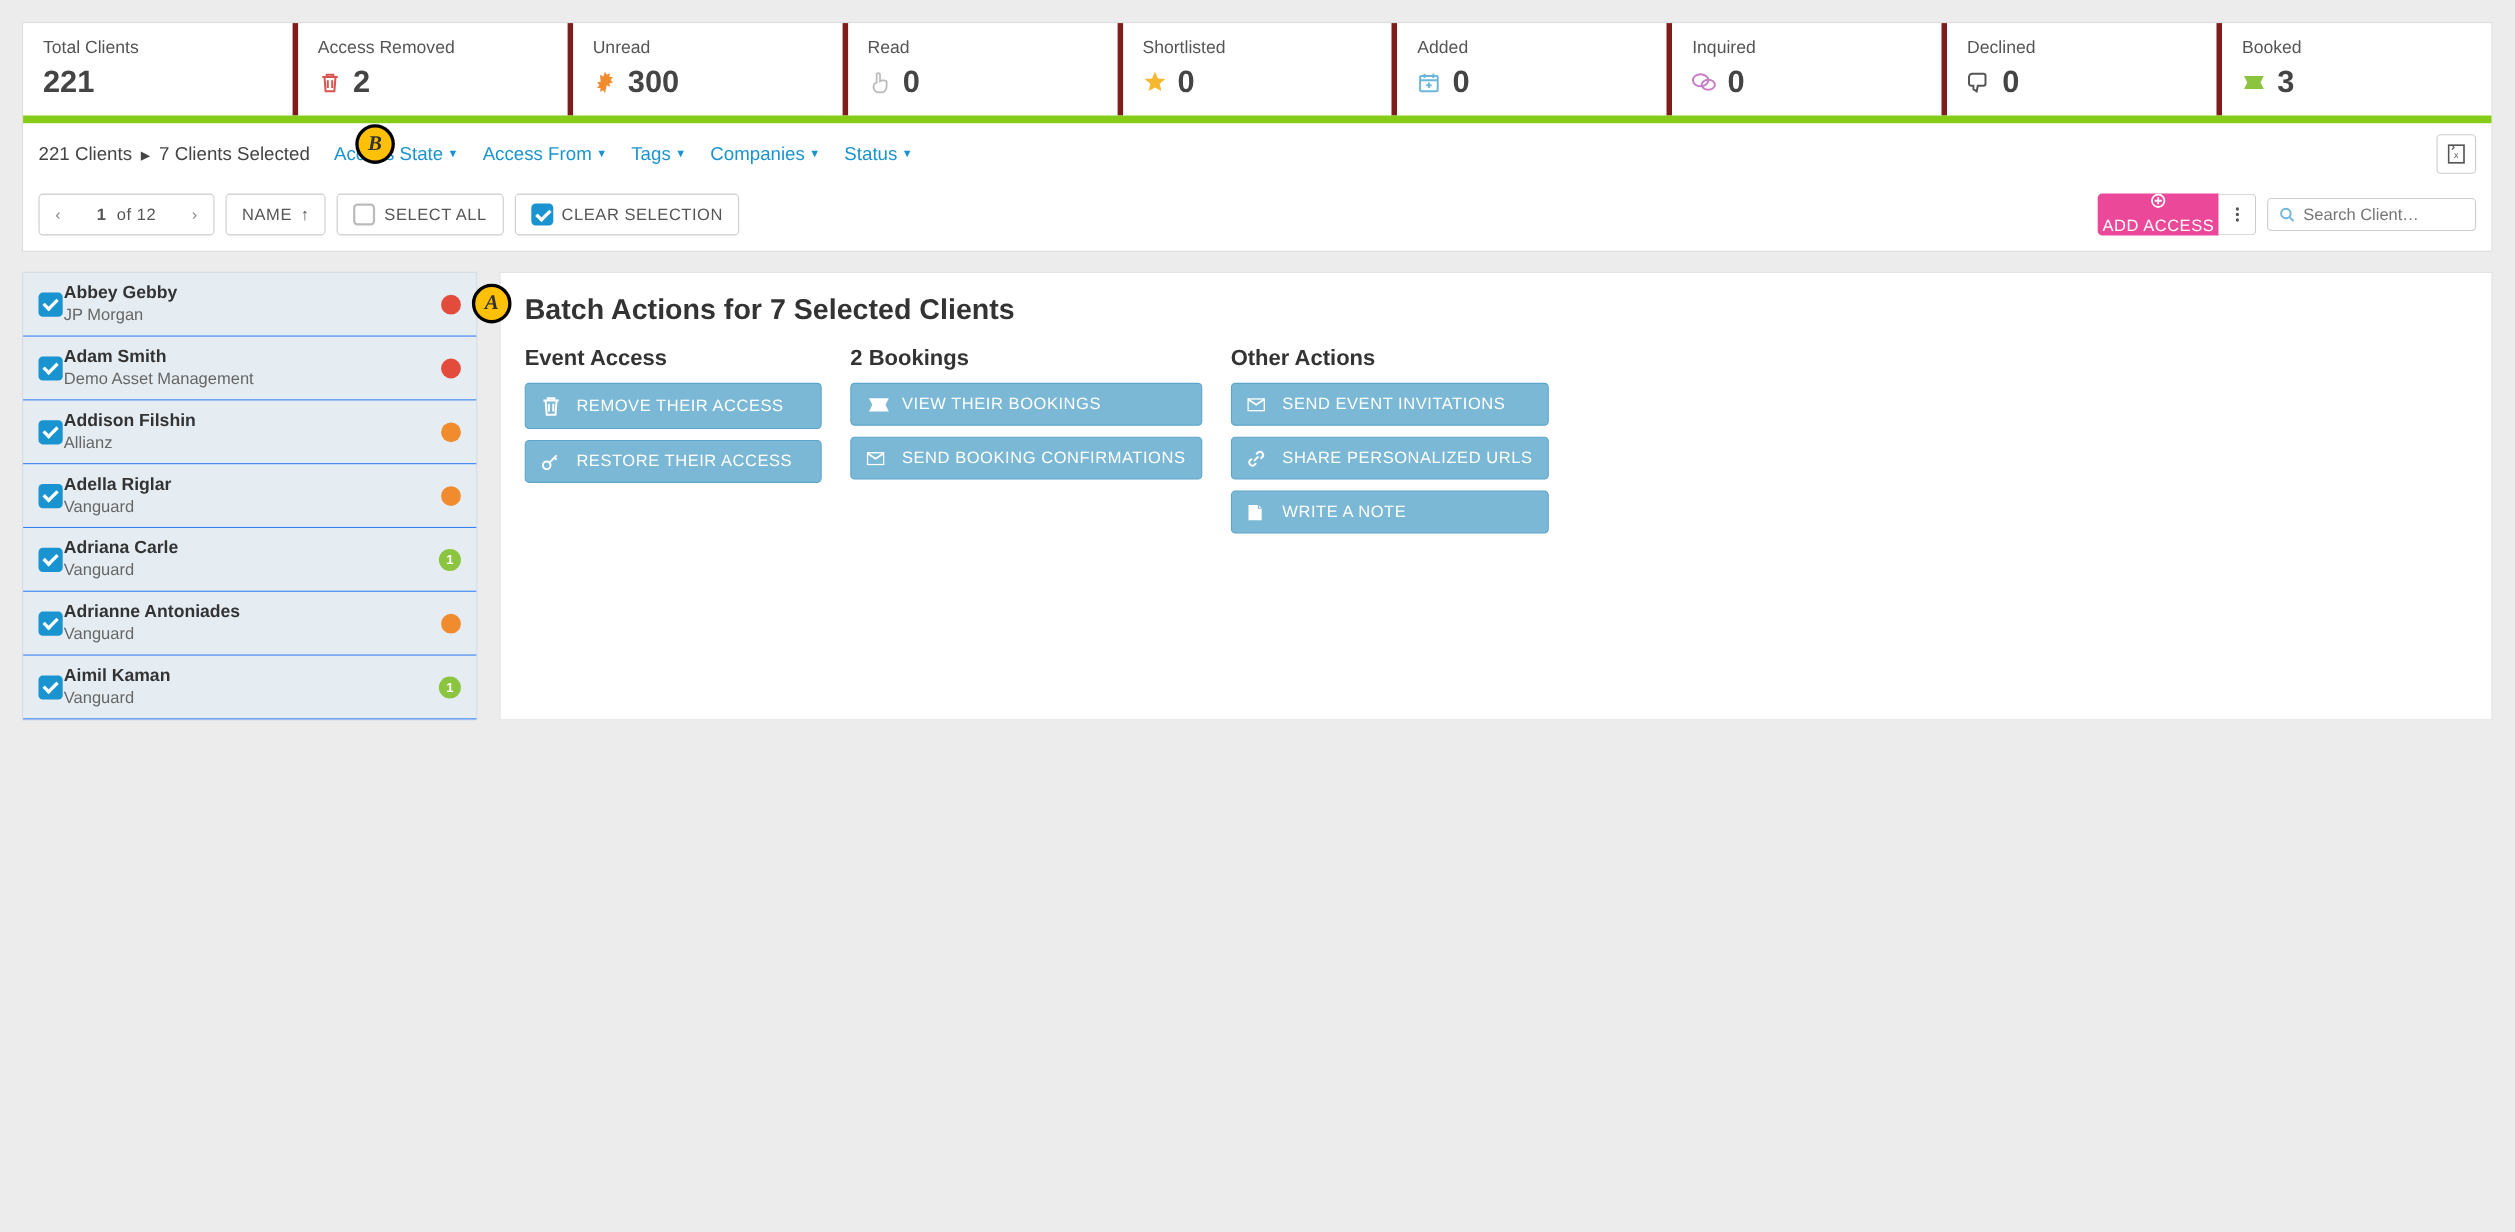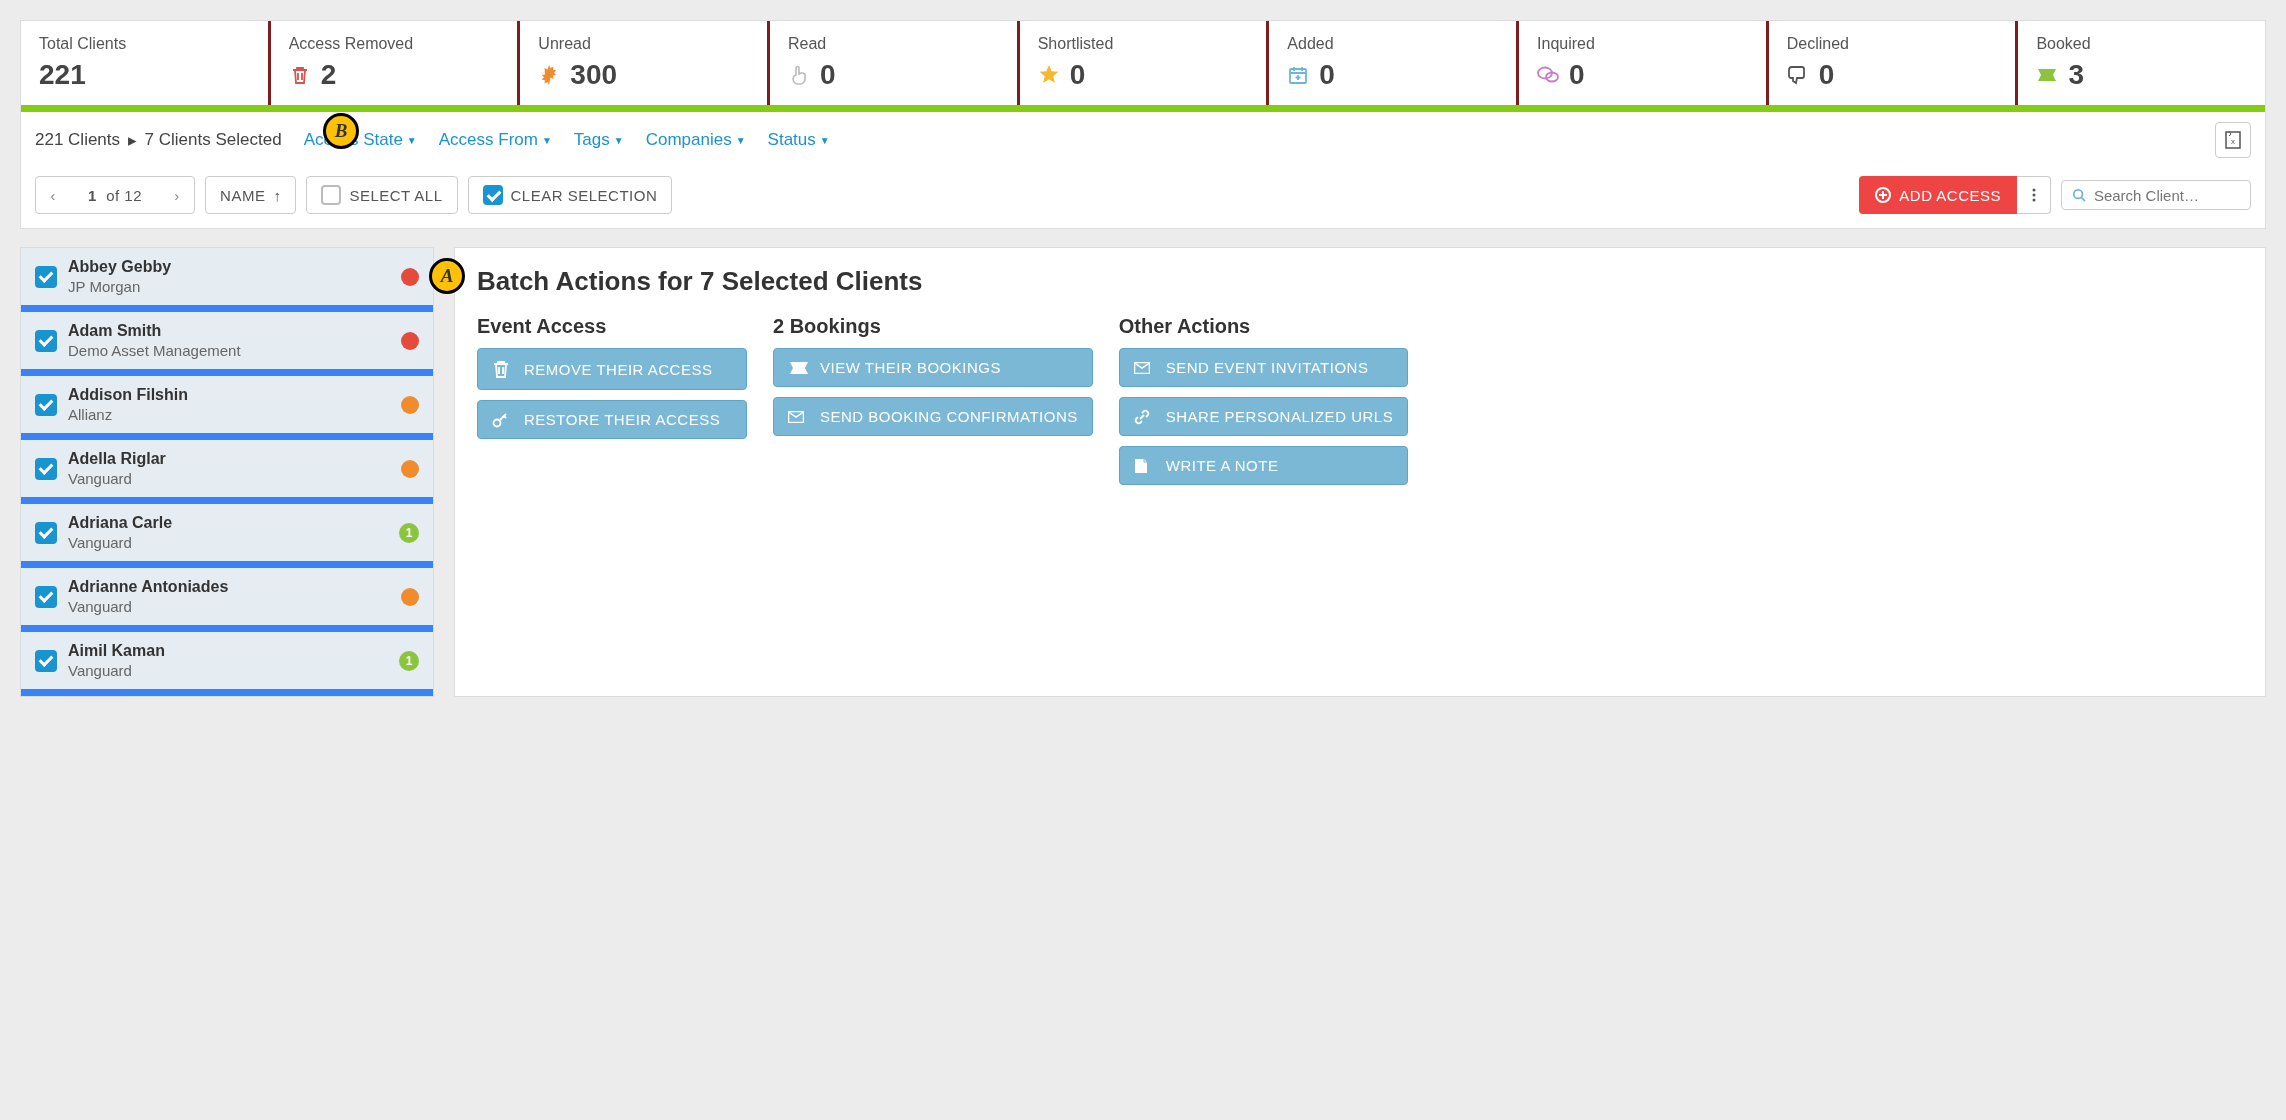--- a/index.html
+++ b/index.html
@@ -1,21 +1,21 @@
 <!DOCTYPE html>
 <html><head>
 <meta charset="utf-8">
 <style>
 * { box-sizing: border-box; margin: 0; padding: 0; }
 body { font-family: -apple-system, BlinkMacSystemFont, "Segoe UI", Arial, sans-serif; background: #ececec; padding: 20px; font-size: 14px; color: #333; }
 
 .panel { background: #fff; border: 1px solid #ddd; }
 
 .stats-row { display: flex; }
-.stat-cell { flex: 1; padding: 14px 18px 14px 18px; border-right: 3px solid #7f1d1d; }
+.stat-cell { flex: 1; padding: 14px 18px 14px 18px; border-right: 5px solid #7f1d1d; }
 .stat-cell:last-child { border-right: none; }
 .stat-label { font-size: 16px; color: #555; margin-bottom: 6px; white-space: nowrap; }
 .stat-value-row { display: flex; align-items: center; gap: 10px; }
 .stat-value { font-size: 28px; font-weight: 700; color: #444; }
 .stat-icon { width: 22px; height: 22px; display: inline-flex; align-items: center; justify-content: center; }
 
 .filter-bar { display: flex; align-items: center; padding: 10px 14px; border-top: 7px solid #84cc16; gap: 22px; font-size: 17px; position: relative; }
 .breadcrumb { color: #444; display: flex; align-items: center; gap: 8px; }
 .filter-link { color: #1a94d0; display: inline-flex; align-items: center; gap: 4px; cursor: pointer; }
 .filter-link .caret { font-size: 10px; }
@@ -23,28 +23,28 @@
 
 .toolbar { display: flex; align-items: center; padding: 8px 14px 14px; gap: 10px; }
 .btn-outline { border: 1px solid #ccc; background: #fff; border-radius: 4px; padding: 0 14px; height: 38px; display: inline-flex; align-items: center; gap: 8px; font-size: 15px; color: #555; letter-spacing: 0.5px; }
 .btn-outline.pager { padding: 0; }
 .pager-arrow { width: 34px; height: 36px; display: inline-flex; align-items: center; justify-content: center; color: #888; cursor: pointer; }
 .pager-mid { padding: 0 10px; }
 .checkbox-icon { width: 20px; height: 20px; border: 2px solid #bbb; border-radius: 4px; display: inline-block; }
 .checkbox-icon.checked { background: #1a94d0; border-color: #1a94d0; position: relative; }
 .checkbox-icon.checked::after { content: ""; position: absolute; left: 5px; top: 1px; width: 5px; height: 10px; border: solid #fff; border-width: 0 3px 3px 0; transform: rotate(45deg); }
 .spacer { flex: 1; }
-.btn-primary { background: #ef4444; color: #fff; border: none; border-radius: 4px 0 0 4px; height: 38px; padding: 0 16px; display: inline-flex; align-items: center; gap: 8px; font-size: 15px; letter-spacing: 0.5px; }
+.btn-primary { background: #ec4899; color: #fff; border: none; border-radius: 4px 0 0 4px; height: 38px; padding: 0 4px; display: inline-flex; align-items: center; gap: 8px; font-size: 15px; letter-spacing: 0.5px; flex-direction: column; }
 .btn-more { width: 34px; height: 38px; border: 1px solid #ccc; border-left: none; border-radius: 0 4px 4px 0; background: #fff; display: inline-flex; align-items: center; justify-content: center; }
 .search-box { border: 1px solid #ccc; border-radius: 4px; height: 30px; display: inline-flex; align-items: center; padding: 0 10px; gap: 8px; width: 190px; }
 .search-box input { border: none; outline: none; font-size: 15px; width: 100%; color: #888; }
 
 .content-row { display: flex; gap: 20px; margin-top: 18px; }
 .client-list { width: 414px; background: #e5edf2; border: 1px solid #d6dde2; }
-.client-item { display: flex; align-items: center; padding: 10px 14px; border-bottom: 7px solid #3b82f6; gap: 11px; }
+.client-item { display: flex; align-items: center; padding: 10px 14px; border-bottom: 1px solid #3b82f6; gap: 1px; }
 .client-check { width: 22px; height: 22px; background: #1a94d0; border-radius: 4px; position: relative; flex-shrink: 0; }
 .client-check::after { content: ""; position: absolute; left: 7px; top: 3px; width: 5px; height: 10px; border: solid #fff; border-width: 0 3px 3px 0; transform: rotate(45deg); }
 .client-info { flex: 1; }
 .client-name { font-weight: 700; font-size: 16px; color: #333; }
 .client-company { font-size: 15px; color: #666; margin-top: 2px; }
 .status-dot { width: 18px; height: 18px; border-radius: 50%; flex-shrink: 0; }
 .status-badge { width: 20px; height: 20px; border-radius: 50%; background: #8bc53f; color: #fff; font-size: 12px; font-weight: 700; display: flex; align-items: center; justify-content: center; flex-shrink: 0; }
 
 .batch-panel { flex: 1; background: #fff; padding: 18px 22px; border: 1px solid #ddd; position: relative; }
 .batch-title { font-size: 26px; font-weight: 700; margin-bottom: 18px; }

